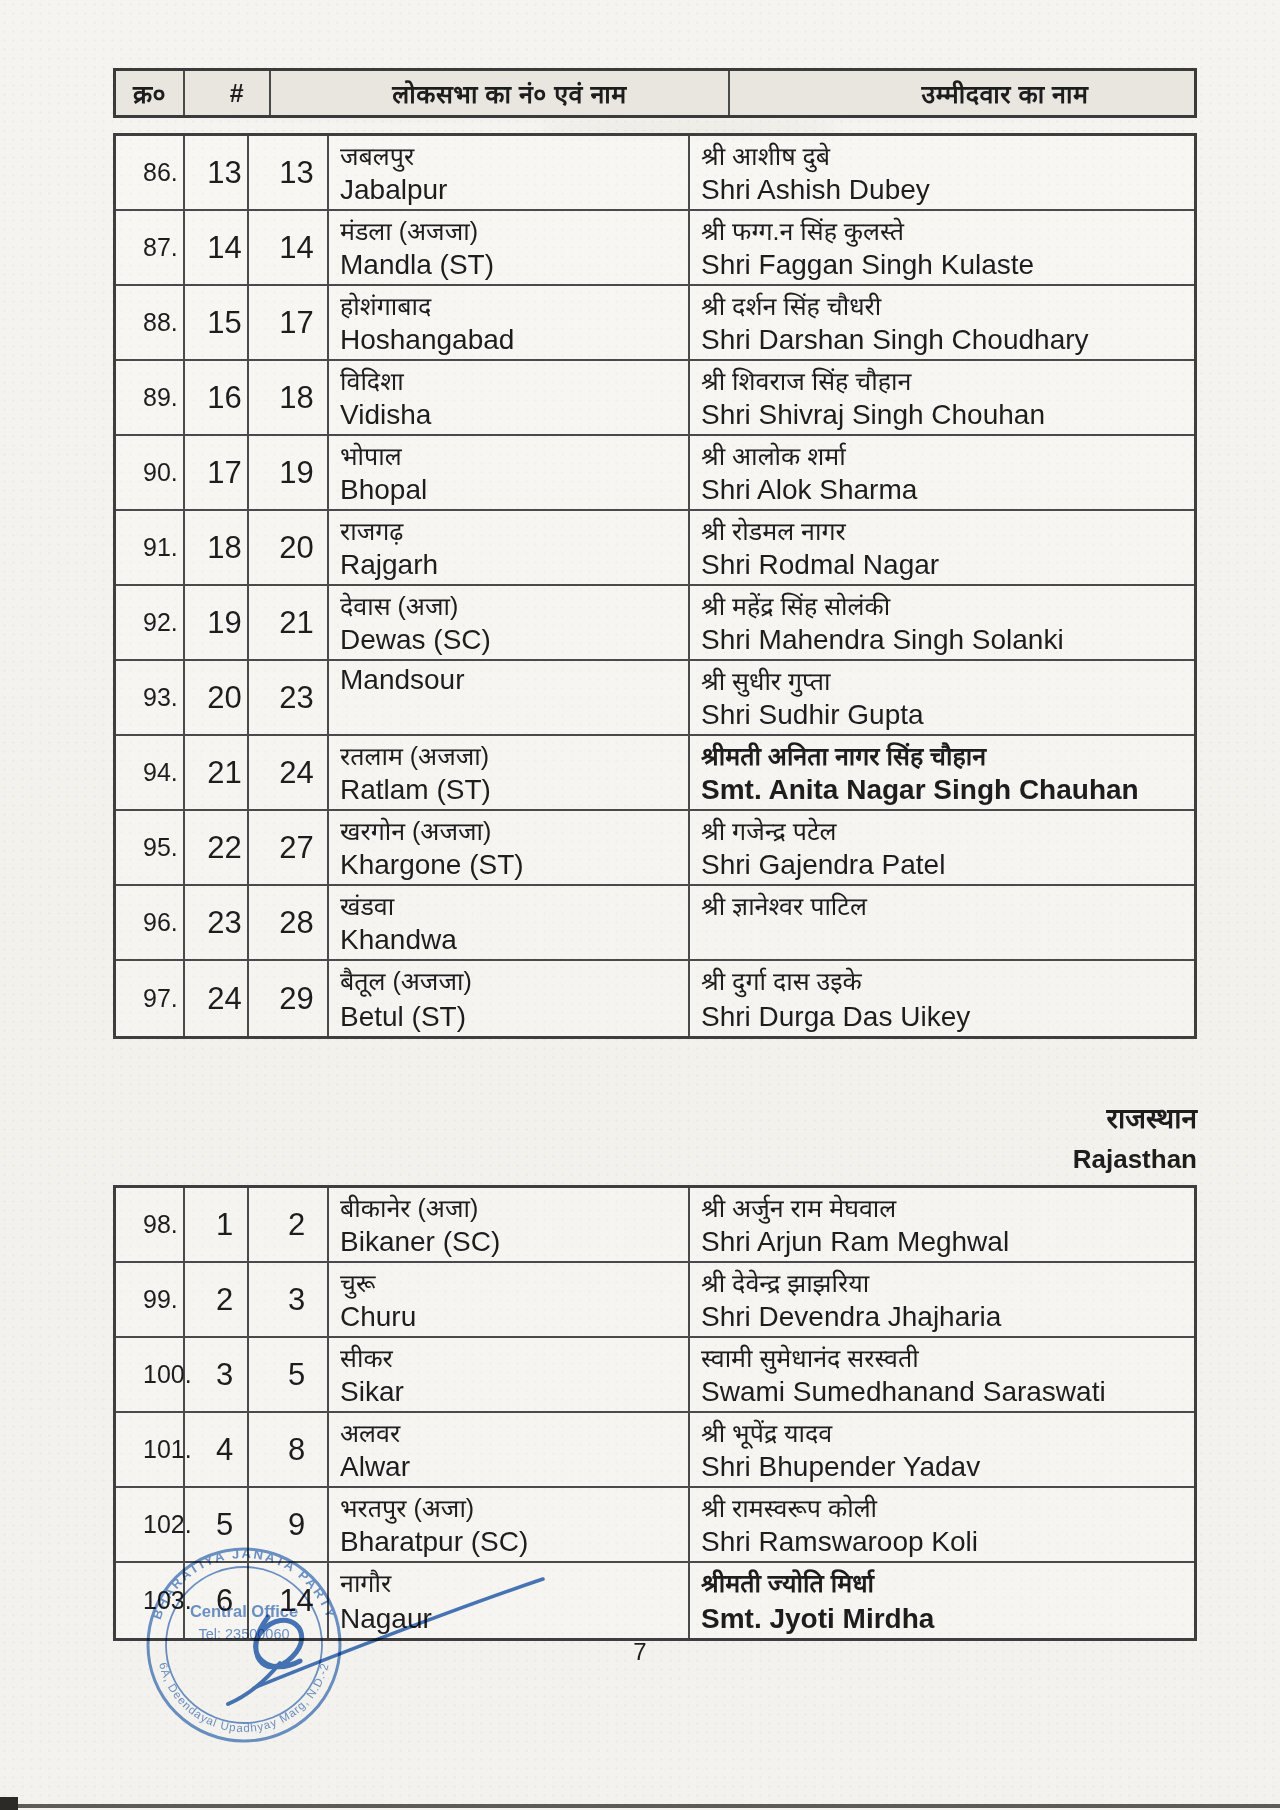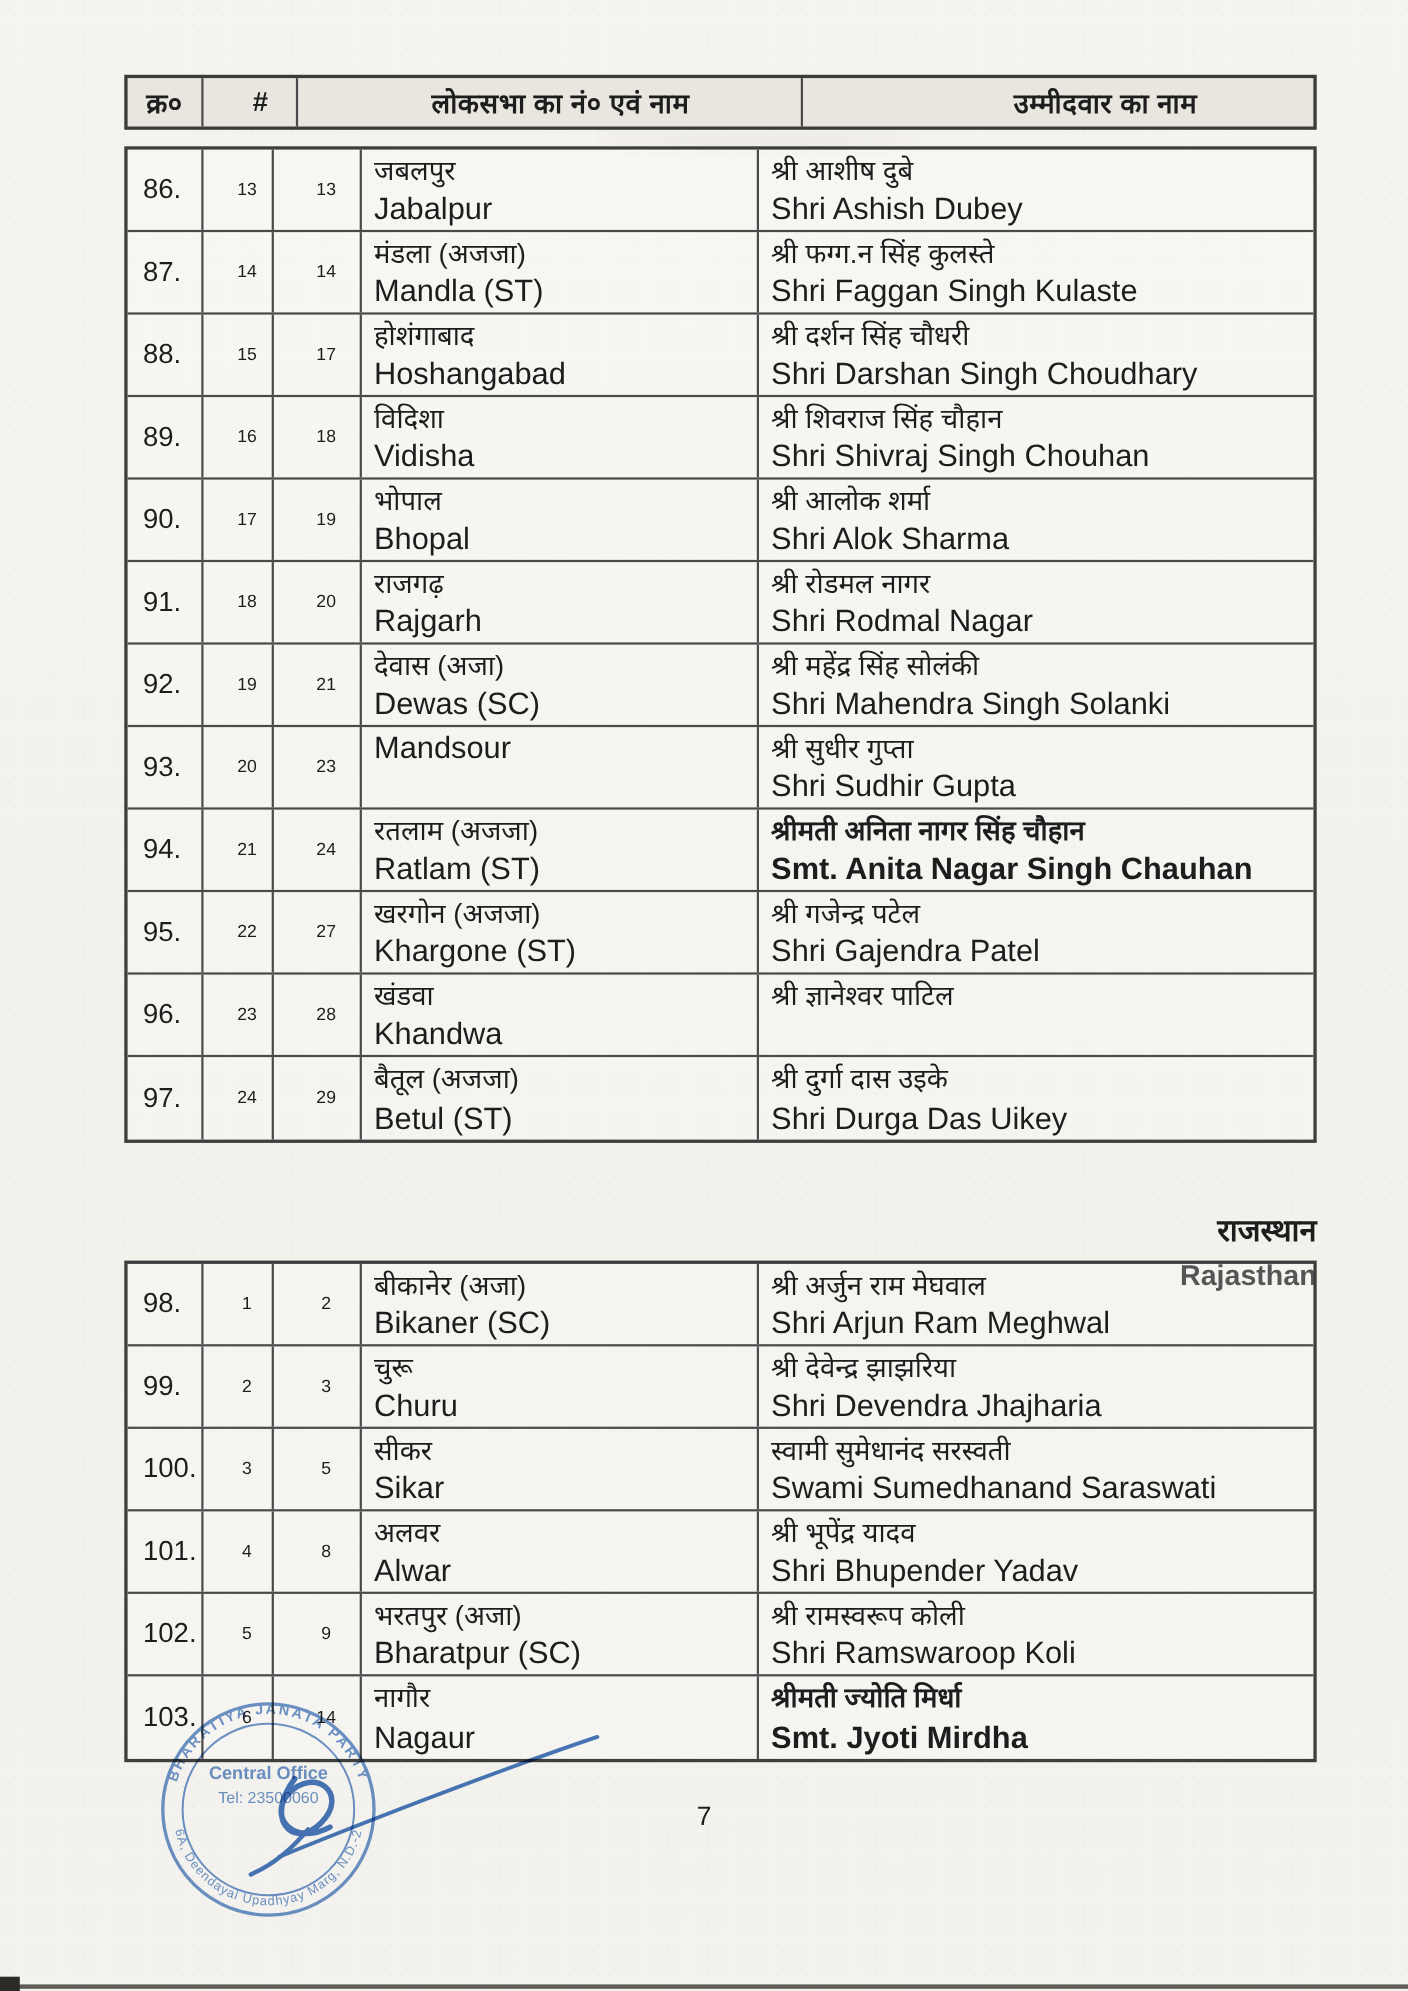--- a/index.html
+++ b/index.html
@@ -37,30 +37,30 @@
   }
   .hcell:last-child{border-right:none;}
 
   
   .btable{
     position:absolute;left:113px;width:1084px;
     border:3px solid #3e3e3e;box-sizing:border-box;
     background:rgba(255,255,255,.25);
   }
   #table-0{top:133px;}
-  #table-1{top:1146px;}
+  #table-1{top:1185px;}
   .brow{
     display:grid;grid-template-columns:69px 64px 80px 361px 510px;
     height:75px;border-bottom:2px solid #4a4a4a;box-sizing:border-box;
   }
   .brow:last-child{border-bottom:none;}
   .bc{border-right:2px solid #4a4a4a;box-sizing:border-box;}
   .bc:last-child{border-right:none;}
-  .c-serial{display:flex;align-items:center;padding-left:14px;font-size:25px;}
-  .c-num{display:flex;align-items:center;justify-content:center;font-size:16px;margin-left:17px;}
+  .c-serial{display:flex;align-items:center;padding-left:27px;font-size:25px;}
+  .c-num{display:flex;align-items:center;justify-content:center;font-size:31px;margin-left:17px;}
   .c-pair{padding:3px 4px 3px 11px;display:flex;flex-direction:column;justify-content:space-between;overflow:hidden;}
   .hi{font-size:25px;line-height:34px;white-space:nowrap;}
   .en{font-size:28px;line-height:32px;white-space:nowrap;}
   .brow.bold-candidate .c-cand .hi,
   .brow.bold-candidate .c-cand .en{font-weight:bold;}
 
   
   .section-heading{position:absolute;left:113px;top:1098px;width:1084px;text-align:right;}
   .sh-hi{font-size:28px;font-weight:bold;}
   .sh-en{font-size:26px;font-weight:bold;margin-top:8px;}

